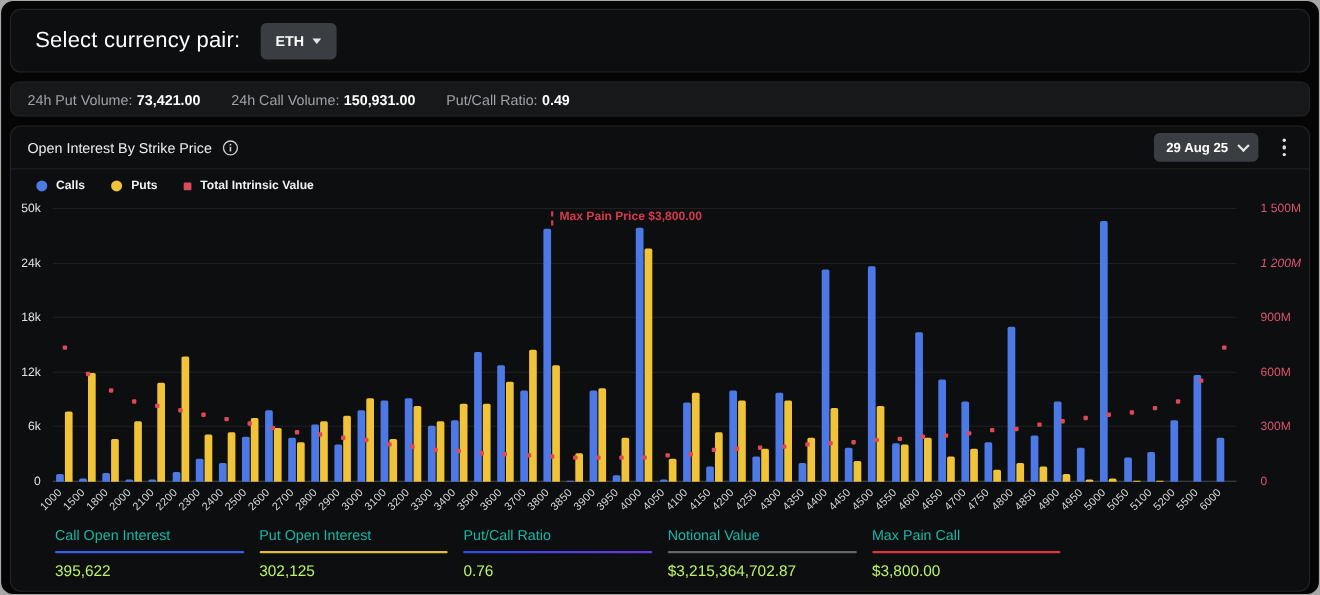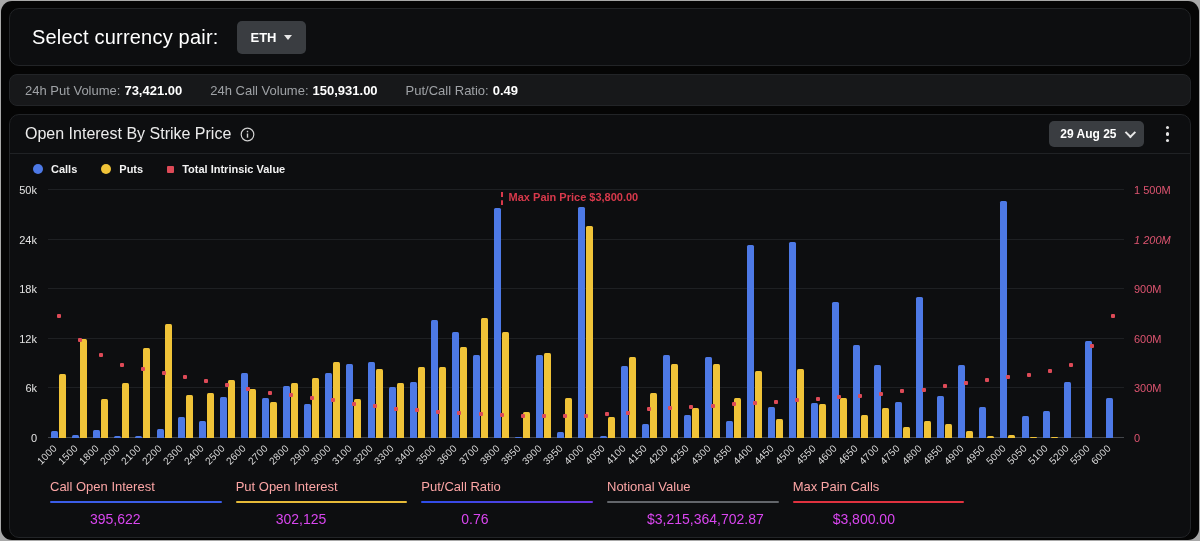--- a/index.html
+++ b/index.html
@@ -18,21 +18,21 @@
   .caret-down { width:0; height:0; border-left:4px solid transparent; border-right:4px solid transparent; border-top:5px solid #e8e8e8; }
 
   
   .stats-bar { margin-top:8px; height:32px; background:#17181a; display:flex; align-items:center; padding:0 15px; gap:28px; border-radius:8px; }
   .stat-inline { font-size:13px; color:#9fa2a6; white-space:nowrap; }
   .stat-inline b { color:#ffffff; font-weight:bold; margin-left:4px; }
 
   
   .chart-card { margin-top:8px; height:424px; position:relative; }
   .chart-header { height:39px; display:flex; align-items:center; padding:0 15px; border-bottom:1px solid #202225; }
-  .chart-title { color:#ececec; font-size:16px; }
+  .chart-title { color:#ececec; font-size:13px; }
   .info-icon { margin-left:9px; display:flex; cursor:pointer; }
   .header-right { margin-left:auto; display:flex; align-items:center; }
   .date-chip { background:#3a3d41; border:none; border-radius:5px; color:#fff; font-weight:bold; font-size:12px;
                padding:6px 11px; display:flex; align-items:center; gap:8px; font-family:inherit; cursor:pointer; }
   .chev { width:8px; height:8px; border-right:2px solid #e8e8e8; border-bottom:2px solid #e8e8e8;
           transform:rotate(45deg) translateY(-2px); }
   .kebab { margin-left:16px; background:none; border:none; cursor:pointer; display:flex; flex-direction:column; gap:3px; padding:4px 6px; }
   .kebab i { width:3.5px; height:3.5px; border-radius:50%; background:#e4e4e4; display:block; }
 
   .legend-row { height:28px; display:flex; align-items:center; gap:24px; padding:2px 0 0 23px; }
@@ -42,36 +42,36 @@
   .legend-item span.lbl { color:#f2f2f2; font-size:11px; font-weight:bold; }
 
   .chart-area { position:relative; height:256px; }
   .plot { position:absolute; left:38px; right:66px; top:8px; bottom:0; }
   .gridline { position:absolute; left:0; right:0; height:1px; background:#1e2023; }
   .gridline.zero { background:#43464b; }
   .axis-left  { position:absolute; left:0; width:32px; top:8px; bottom:0; }
   .axis-right { position:absolute; right:0; width:62px; top:8px; bottom:0; }
   .tick { position:absolute; font-size:11px; transform:translateY(50%); }
   .axis-left  .tick { right:5px; color:#e3e3e3; text-align:right; }
-  .axis-right .tick { left:6px; }
+  .axis-right .tick { left:18px; }
   .bar-group { position:absolute; top:0; bottom:0; display:flex; align-items:flex-end; justify-content:center; gap:1px; }
   .bar { width:7px; border-radius:1.5px 1.5px 0 0; }
   .iv-dot { position:absolute; width:4px; height:4px; border-radius:1px; }
   .max-pain-line { position:absolute; width:0; border-left:2px dashed #d8394b; top:2px; }
   .max-pain-label { position:absolute; top:1px; font-size:11px; font-weight:bold; white-space:nowrap; }
 
   .x-axis { position:relative; height:34px; margin:0 66px 0 38px; }
   .x-tick { position:absolute; top:3px; width:62px; text-align:right; font-size:10px; color:#dadada;
             transform:rotate(-45deg); transform-origin:100% 50%; letter-spacing:.2px; }
 
   .footer-stats { position:absolute; left:0; right:0; bottom:10px; display:grid;
                   grid-template-columns:repeat(6,1fr); column-gap:14px; padding:0 40px; }
-  .fstat .flabel { color:#fca5a5; font-size:13px; }
+  .fstat .flabel { color:#14b8a6; font-size:13px; }
   .fstat .fline { height:2px; border-radius:1px; margin:7px 0 8px; }
-  .fstat .fvalue { color:#d946ef; font-size:14px;margin-left:40px; }
+  .fstat .fvalue { color:#bef264; font-size:14px; }
 </style>
 </head>
 <body>
 
 <div class="screen">
 
   <div class="card currency-card">
     <div class="currency-title">Select currency pair:</div>
     <button class="pair-btn">
       <span>ETH</span>
@@ -475,20 +475,20 @@
           <div class="flabel">Put/Call Ratio</div>
           <div class="fline" style="background: linear-gradient(90deg, rgb(46, 78, 232), rgb(106, 53, 224));"></div>
           <div class="fvalue">0.76</div>
         </div>
         <div class="fstat">
           <div class="flabel">Notional Value</div>
           <div class="fline" style="background: rgb(99, 102, 107);"></div>
           <div class="fvalue">$3,215,364,702.87</div>
         </div>
         <div class="fstat">
-          <div class="flabel">Max Pain Calls</div>
+          <div class="flabel">Max Pain Call</div>
           <div class="fline" style="background: rgb(224, 50, 63);"></div>
           <div class="fvalue">$3,800.00</div>
         </div>
       </div>
   </div>
 
 </div>
 
 </body></html>

